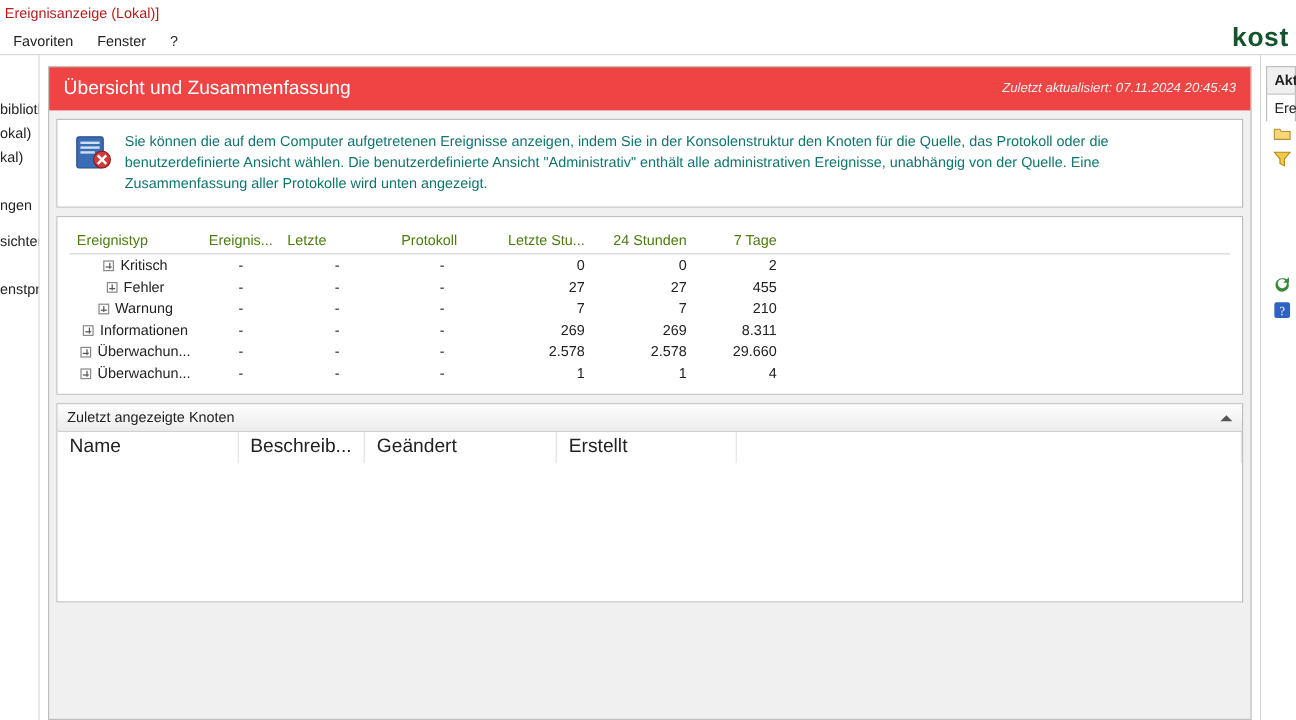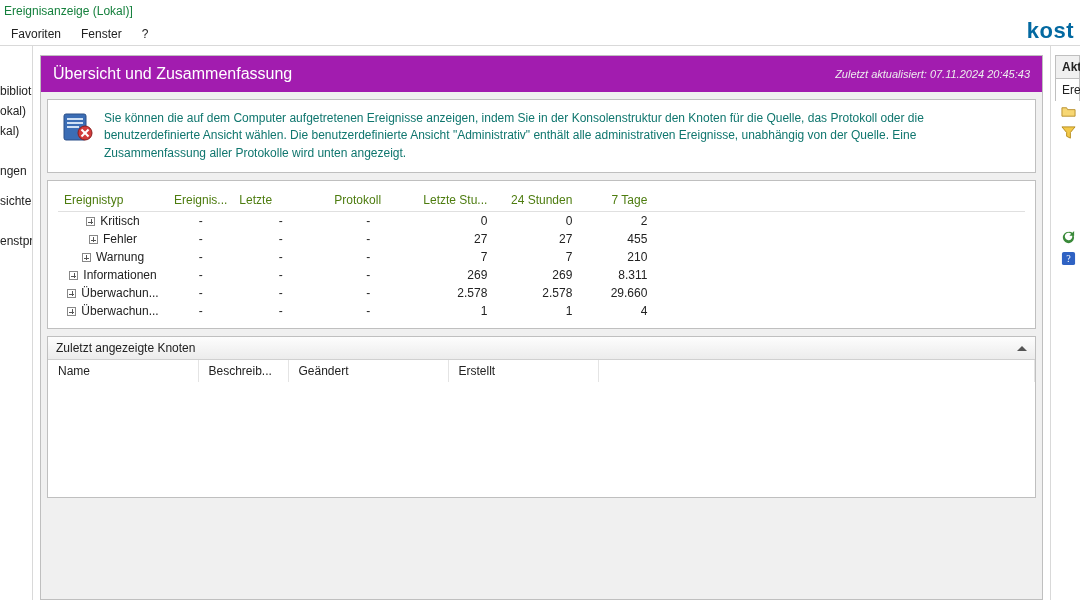--- a/index.html
+++ b/index.html
@@ -1,60 +1,60 @@
 <!DOCTYPE html>
 <html><head>
 <meta charset="utf-8">
 <style>
   * { box-sizing: border-box; }
   html, body { margin: 0; padding: 0; font-family: "Segoe UI", Tahoma, sans-serif; font-size: 12px; color: #222; }
   body { width: 1080px; height: 600px; overflow: hidden; background: #fff; position: relative; }
 
-  .titlebar { height: 22px; line-height: 22px; padding-left: 4px; color: #15803d; font-size: 12px; }
+  .titlebar { height: 22px; line-height: 22px; padding-left: 4px; color: #b91c1c; font-size: 12px; }
   .menubar { height: 24px; border-bottom: 1px solid #d9d9d9; display: flex; align-items: center; padding-left: 2px; gap: 2px; }
   .menubar .mitem { padding: 3px 9px; cursor: default; }
 
   .main { position: absolute; top: 46px; left: 0; right: 0; bottom: 0; display: flex; }
   .left-tree { width: 33px; border-right: 1px solid #d9d9d9; padding: 35px 0 0 0; font-size: 12px; color: #222; overflow: hidden; white-space: nowrap; direction: rtl; text-align: left; }
   .left-tree div { padding: 3px 2px 3px 0; direction: ltr; }
 
   .center { flex: 1; padding: 9px 7px 0 7px; overflow: hidden; }
   .center-inner { border: 1px solid #bfbfbf; height: 100%; background: #f0f0f0; display: flex; flex-direction: column; }
 
-  .header-dark { background: #a21caf; color: #fff; height: 36px; display: flex; align-items: center; padding: 16px 12px; font-size: 16px; justify-content: space-between; }
+  .header-dark { background: #ef4444; color: #fff; height: 36px; display: flex; align-items: center; padding: 16px 12px; font-size: 16px; justify-content: space-between; }
   .header-dark .ts { font-size: 11px; color: #eee; font-style: italic; }
 
   .panel { margin: 7px 6px 0 6px; border: 1px solid #bfbfbf; background: #f8f8f8; }
   .panel-head { background: linear-gradient(#fdfdfd,#ececec); border-bottom: 1px solid #d0d0d0; padding: 4px 8px; font-size: 12px; display: flex; justify-content: space-between; align-items: center; }
   .panel-head .collapse { width: 0; height: 0; border-left: 5px solid transparent; border-right: 5px solid transparent; border-bottom: 5px solid #555; cursor: pointer; }
   .panel-body { padding: 8px 10px; background: #fff; }
 
   .ov-body { display: flex; gap: 10px; align-items: flex-start; padding: 10px 14px; background: #fff; }
   .ov-icon { width: 32px; height: 32px; flex: 0 0 32px; }
   .ov-text { font-size: 12px; line-height: 1.45; color: #0f766e; }
 
   table.evt { width: 100%; border-collapse: collapse; font-size: 12px; }
   table.evt th { text-align: left; font-weight: 400; color: #4d7c0f; padding: 4px 6px; border-bottom: 1px solid #e0e0e0; white-space: nowrap; overflow: hidden; text-overflow: ellipsis; }
   table.evt th.num, table.evt td.num { text-align: right; }
   table.evt td { padding: 2px 6px; white-space: nowrap; text-align: center; }
   .expander { display: inline-block; width: 9px; height: 9px; border: 1px solid #888; margin-right: 5px; position: relative; top: 1px; cursor: pointer; }
   .expander::before { content: ""; position: absolute; left: 1px; right: 1px; top: 3.5px; height: 1px; background: #555; }
   .expander::after { content: ""; position: absolute; top: 1px; bottom: 1px; left: 3.5px; width: 1px; background: #555; }
 
-  table.nodes { width: 100%; border-collapse: collapse; font-size: 12px; }
+  table.nodes { width: 100%; border-collapse: collapse; font-size: 16px; }
   table.nodes th { text-align: left; font-weight: 400; padding: 4px 10px; border-right: 1px solid #e4e4e4; }
   .nodes-body { height: 115px; }
 
   .right-pane { width: 30px; border-left: 1px solid #d9d9d9; padding-top: 9px; overflow: hidden; white-space: nowrap; }
   .right-pane .act-head { background: #f0f0f0; border: 1px solid #bfbfbf; font-weight: 700; padding: 4px 6px; margin: 0 0 0 4px; }
   .right-pane .act-sub { background: #fff; padding: 4px 6px; margin-left: 4px; border-left: 1px solid #bfbfbf; border-right: 1px solid #bfbfbf; }
   .right-pane .act-item { display: flex; align-items: center; gap: 6px; padding: 3px 2px 3px 6px; margin-left: 4px; cursor: pointer; }
   .ricon { width: 15px; height: 15px; flex: 0 0 15px; }
 
-  .watermark { position: absolute; top: 18px; right: 6px; font-size: 22px; font-weight: 700; color: #0369a1; letter-spacing: 0.5px; pointer-events: none; }
+  .watermark { position: absolute; top: 18px; right: 6px; font-size: 22px; font-weight: 700; color: #14532d; letter-spacing: 0.5px; pointer-events: none; }
 </style>
 </head>
 <body>
 
 <div class="titlebar">Ereignisanzeige (Lokal)]</div>
 
 <div class="menubar">
   <div class="mitem">Favoriten</div>
   <div class="mitem">Fenster</div>
   <div class="mitem">?</div>

